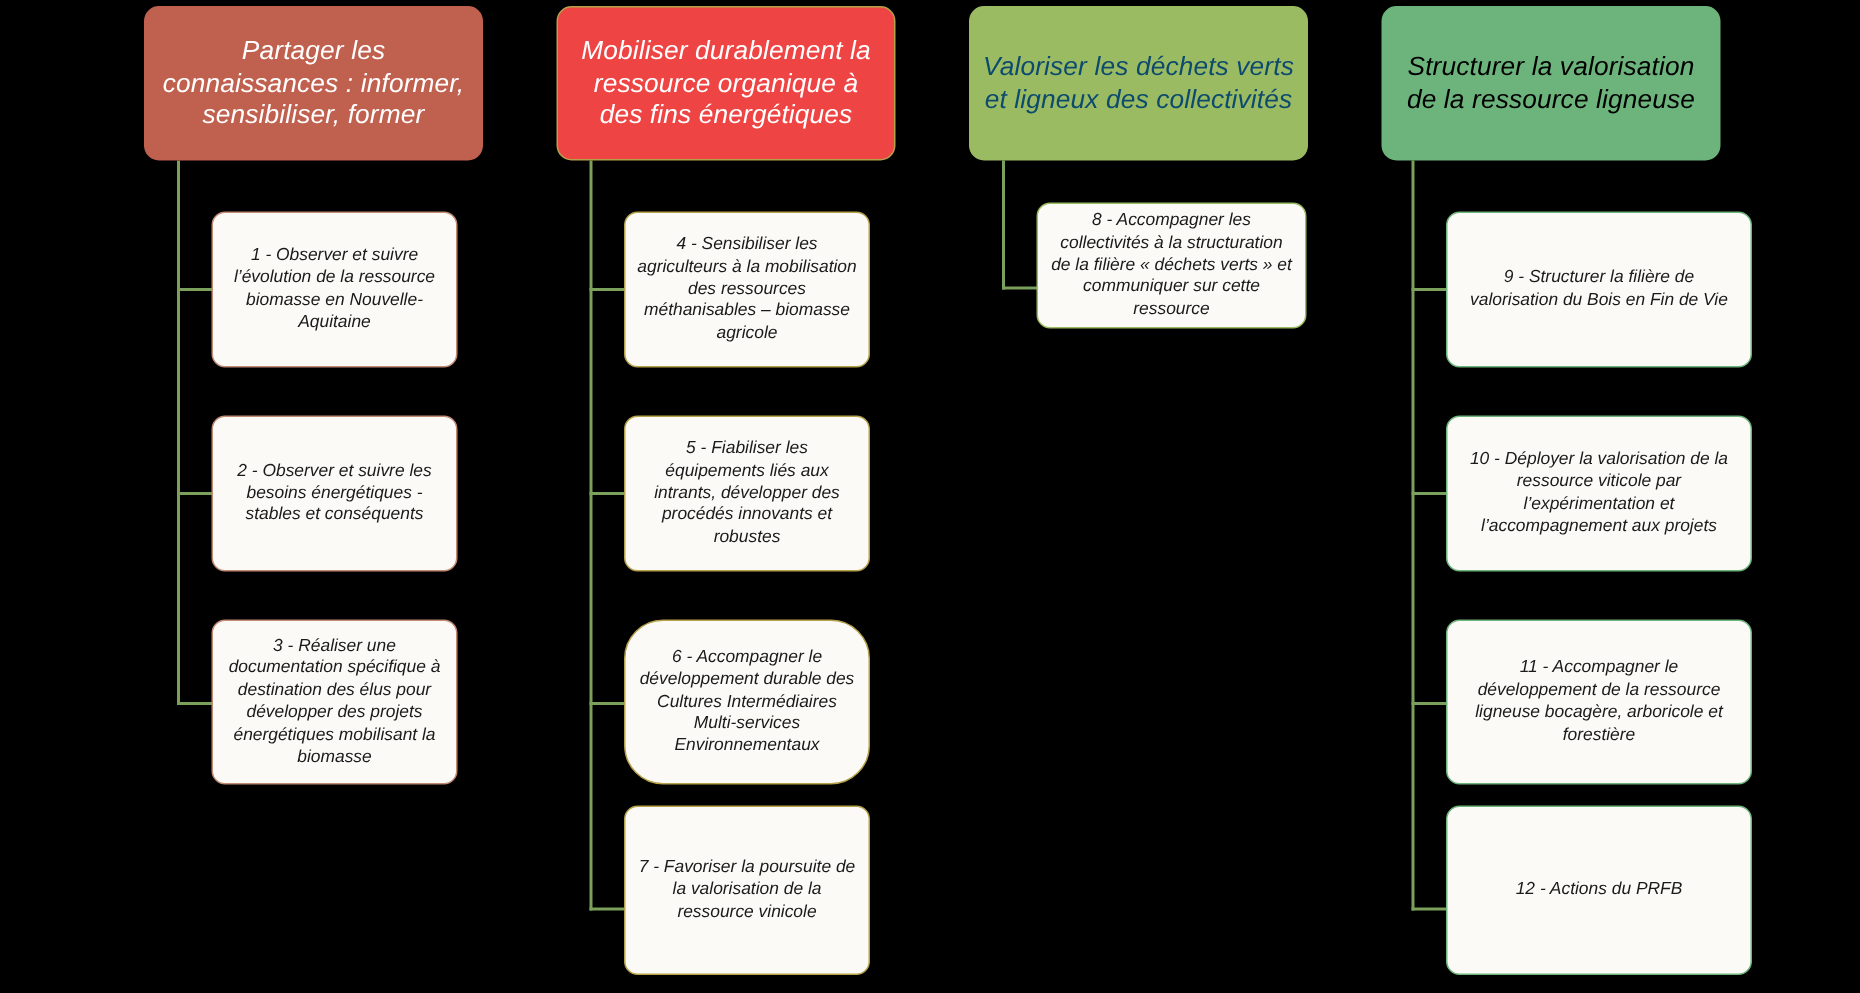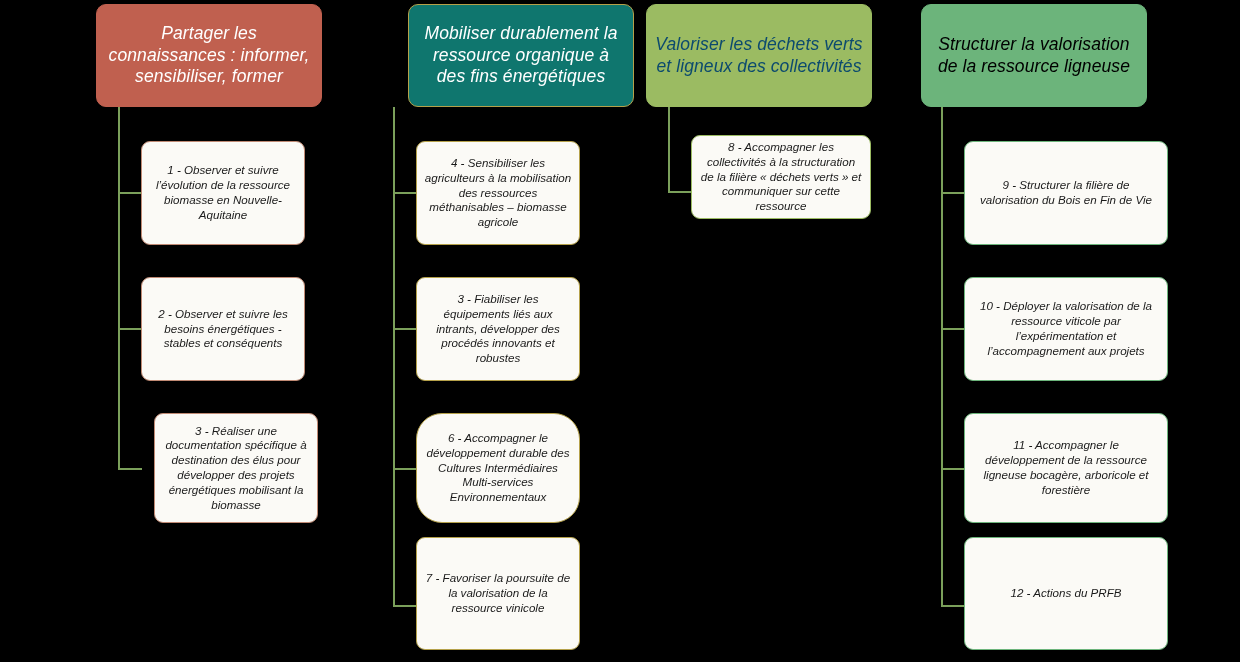--- a/index.html
+++ b/index.html
@@ -128,27 +128,27 @@
     <div class="hline" style="left: 941px; top: 192px; width: 24px; background: rgb(123, 160, 91);"></div>
     <div class="hline" style="left: 941px; top: 328px; width: 24px; background: rgb(123, 160, 91);"></div>
     <div class="hline" style="left: 941px; top: 468px; width: 24px; background: rgb(123, 160, 91);"></div>
     <div class="hline" style="left: 941px; top: 605px; width: 24px; background: rgb(123, 160, 91);"></div>
   </div>
 
   <div class="column" id="col-0">
     <div class="header-box" style="background: rgb(192, 96, 79); border: 1.5px solid rgb(192, 96, 79); color: rgb(255, 255, 255);">Partager les connaissances : informer, sensibiliser, former</div>
     <div class="item-box r1" style="border-color: rgb(192, 138, 116);">1 - Observer et suivre l’évolution de la ressource biomasse en Nouvelle-Aquitaine</div>
     <div class="item-box r2" style="border-color: rgb(192, 138, 116);">2 - Observer et suivre les besoins énergétiques - stables et conséquents</div>
-    <div class="item-box r3" style="border-color: rgb(192, 138, 116); margin-left: 13px;">3 - Réaliser une documentation spécifique à destination des élus pour développer des projets énergétiques mobilisant la biomasse</div>
+    <div class="item-box r3" style="border-color: rgb(192, 138, 116);">3 - Réaliser une documentation spécifique à destination des élus pour développer des projets énergétiques mobilisant la biomasse</div>
   </div>
 
   <div class="column" id="col-1">
-    <div class="header-box" style="background: #0f766e; border: 1.5px solid rgb(181, 161, 74); color: rgb(255, 255, 255); margin-left: 37px;">Mobiliser durablement la ressource organique à des fins énergétiques</div>
+    <div class="header-box" style="background: #ef4444; border: 1.5px solid rgb(181, 161, 74); color: rgb(255, 255, 255);">Mobiliser durablement la ressource organique à des fins énergétiques</div>
     <div class="item-box r1" style="border-color: rgb(181, 161, 74);">4 - Sensibiliser les agriculteurs à la mobilisation des ressources méthanisables – biomasse agricole</div>
-    <div class="item-box r2" style="border-color: rgb(181, 161, 74);">3 - Fiabiliser les équipements liés aux intrants, développer des procédés innovants et robustes</div>
+    <div class="item-box r2" style="border-color: rgb(181, 161, 74);">5 - Fiabiliser les équipements liés aux intrants, développer des procédés innovants et robustes</div>
     <div class="item-box r3" style="border-color: rgb(181, 161, 74); border-radius: 26px;">6 - Accompagner le développement durable des Cultures Intermédiaires Multi-services Environnementaux</div>
     <div class="item-box r4" style="border-color: rgb(181, 161, 74);">7 - Favoriser la poursuite de la valorisation de la ressource vinicole</div>
   </div>
 
   <div class="column" id="col-2">
     <div class="header-box" style="background: rgb(155, 187, 98); border: 1.5px solid rgb(155, 187, 98); color: #0c4a6e;">Valoriser les déchets verts et ligneux des collectivités</div>
     <div class="item-box r1" style="border-color: rgb(155, 187, 98);">8 - Accompagner les collectivités à la structuration de la filière « déchets verts » et communiquer sur cette ressource</div>
   </div>
 
   <div class="column" id="col-3">

